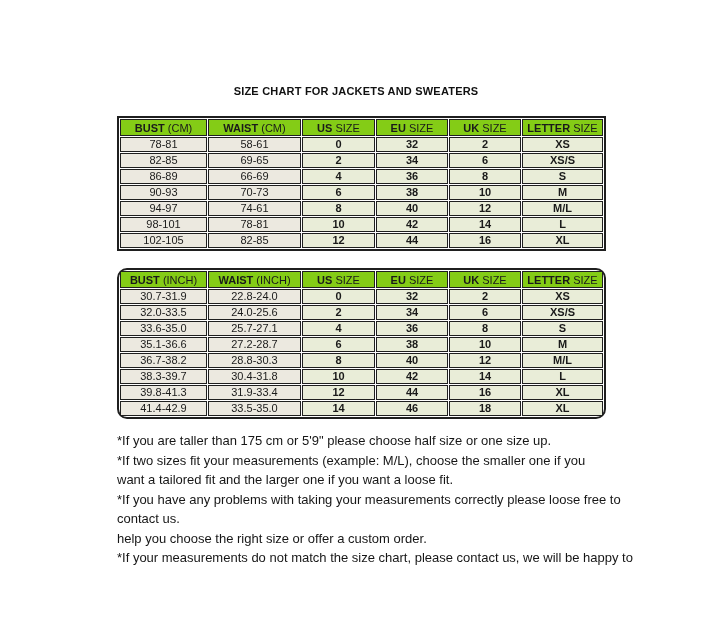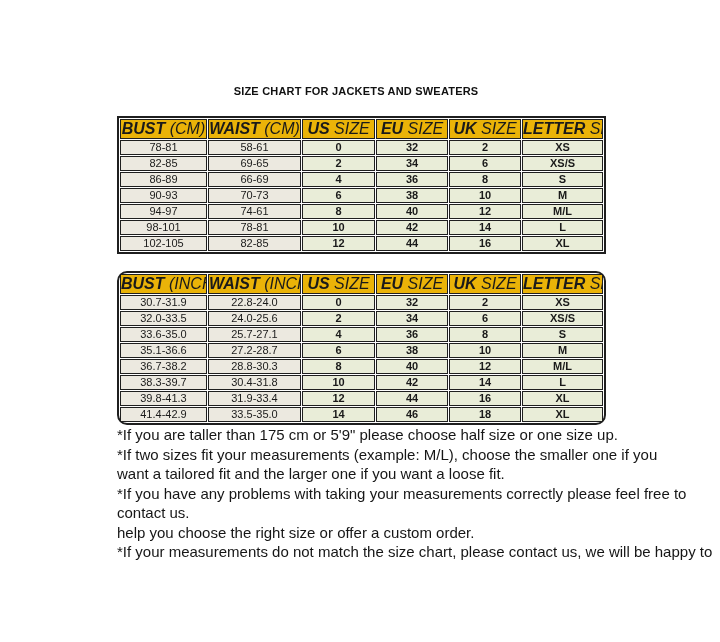--- a/index.html
+++ b/index.html
@@ -44,37 +44,37 @@
   }
   table.size-table + table.size-table { margin-top: 17px; border-radius: 10px; }
   .size-table th, .size-table td {
     border: 1px solid var(--border-c);
     text-align: center;
     vertical-align: middle;
     overflow: hidden;
     white-space: nowrap;
   }
   .size-table th {
-    background: #eab308;
+    background: #84cc16;
     height: 17px;
-    font-size: 16px;
+    font-size: 11px;
     font-weight: normal;
-    font-style: italic;
   }
   .size-table th .hb { font-weight: bold; }
   .size-table td {
     height: 13px;
     font-size: 11px;
     line-height: 13px;
     padding: 0 2px;
   }
   td.measure { background: var(--measure-bg); font-weight: normal; }
   td.size    { background: var(--size-bg); font-weight: bold; }
   .notes {
-    font-size: 15px;
+    margin-top: 12px;
+    font-size: 13px;
     line-height: 19.5px;
     color: #161616;
     width: 500px;
   }
   .note-line { white-space: nowrap; }
 </style>
 </head>
 <body>
 
 <div class="page">
@@ -245,20 +245,20 @@
             <td class="size">18</td>
             <td class="size">XL</td>
           </tr>
         </tbody>
     </table>
 
     <div class="notes">
       <div class="note-line">*If you are taller than 175 cm or 5'9" please choose half size or one size up.</div>
       <div class="note-line">*If two sizes fit your measurements (example: M/L), choose the smaller one if you</div>
       <div class="note-line">want a tailored fit and the larger one if you want a loose fit.</div>
-      <div class="note-line">*If you have any problems with taking your measurements correctly please feel free to</div>
+      <div class="note-line">*If you have any problems with taking your measurements correctly please loose free to</div>
       <div class="note-line">contact us.</div>
       <div class="note-line">help you choose the right size or offer a custom order.</div>
       <div class="note-line">*If your measurements do not match the size chart, please contact us, we will be happy to</div>
     </div>
 
   </div>
 </div>
 
 </body></html>

